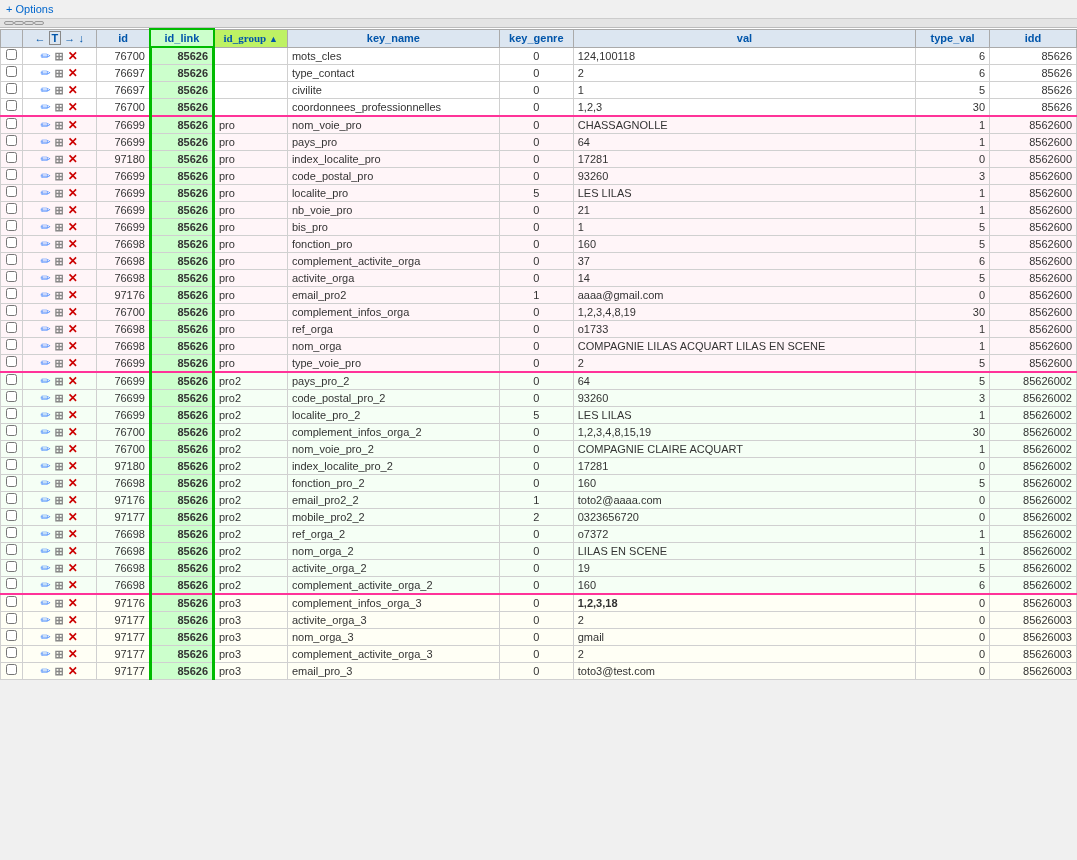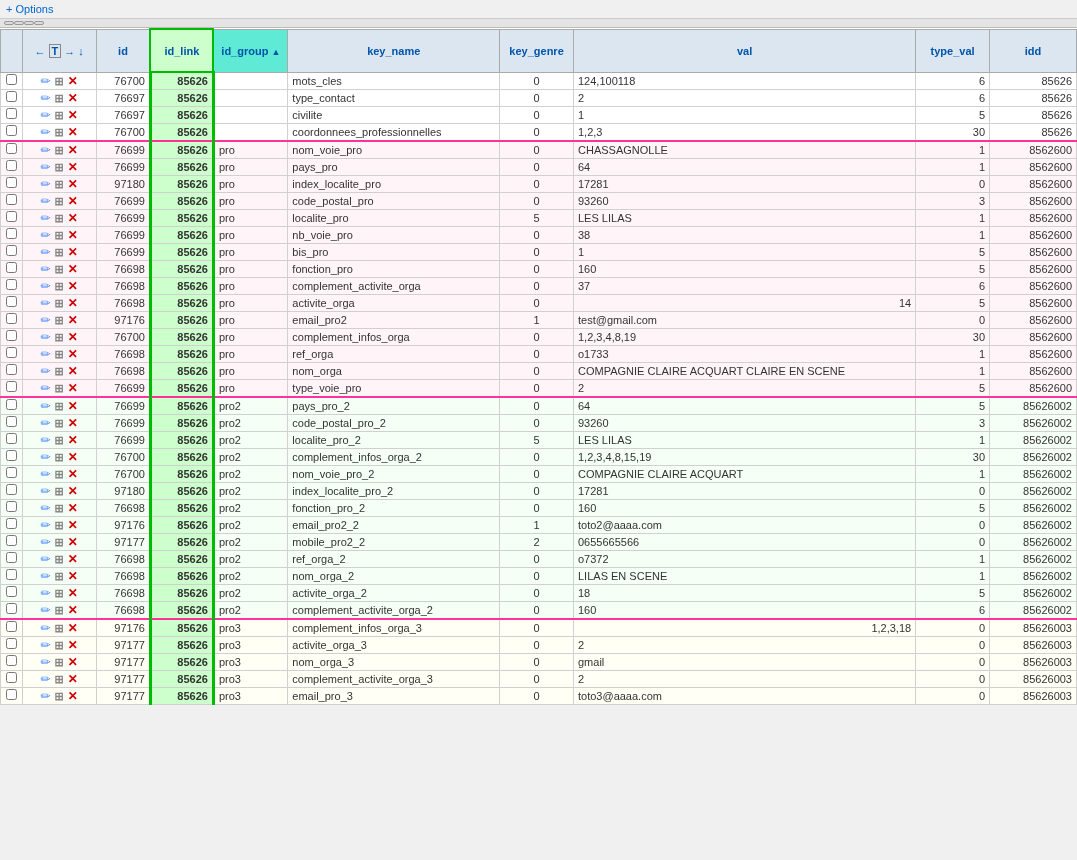--- a/index.html
+++ b/index.html
@@ -67,21 +67,21 @@
       <tr>
         <th style="width:20px; background:#dce6f1; border:1px solid #aaa; padding:2px 3px;"></th>
         <th style="width:68px; background:#dce6f1; border:1px solid #aaa; padding:2px 3px; color:#0055aa; font-size:11px;">
           <span style="cursor:pointer;">←</span>
           <span style="cursor:pointer; border:1px solid #888; padding:0 2px;">T</span>
           <span style="cursor:pointer;">→</span>
           <span style="cursor:pointer;">↓</span>
         </th>
         <th style="width:50px; background:#dce6f1; border:1px solid #aaa; padding:2px 4px; color:#0055aa; text-align:center; cursor:pointer;">id</th>
         <th style="width:58px; background:#ccffcc; border:2px solid #00bb00; padding:2px 4px; color:#0055aa; text-align:center; cursor:pointer;">id_link</th>
-        <th style="width:68px; background:#5eead4; border:1px solid #aaa; padding:15px 4px; color:#0055aa; text-align:center; cursor:pointer;">id_group <span style="font-size:9px;">▲</span></th>
+        <th style="width:68px; background:#bef264; border:1px solid #aaa; padding:2px 4px; color:#0055aa; text-align:center; cursor:pointer;font-family:Liberation Serif, serif;">id_group <span style="font-size:9px;">▲</span></th>
         <th style="width:195px; background:#dce6f1; border:1px solid #aaa; padding:2px 4px; color:#0055aa; text-align:center; cursor:pointer;">key_name</th>
         <th style="width:68px; background:#dce6f1; border:1px solid #aaa; padding:2px 4px; color:#0055aa; text-align:center; cursor:pointer;">key_genre</th>
         <th style="width:315px; background:#dce6f1; border:1px solid #aaa; padding:2px 4px; color:#0055aa; text-align:center; cursor:pointer;">val</th>
         <th style="width:68px; background:#dce6f1; border:1px solid #aaa; padding:2px 4px; color:#0055aa; text-align:center; cursor:pointer;">type_val</th>
         <th style="width:80px; background:#dce6f1; border:1px solid #aaa; padding:2px 4px; color:#0055aa; text-align:center; cursor:pointer;">idd</th>
       </tr>
     </thead>
     <tbody id="table-body">
     <tr style="background: rgb(255, 255, 255);">
           <td style="width: 20px; text-align: center; border: 1px solid rgb(208, 208, 208); padding: 1px 2px;"><input type="checkbox" style="width: 11px; height: 11px; cursor: pointer;"></td>
@@ -192,21 +192,21 @@
           <td style="width: 80px; text-align: right; border: 1px solid rgb(208, 208, 208); padding: 1px 4px; color: rgb(51, 51, 51);">8562600</td>
         </tr>
         <tr style="background: rgb(255, 245, 248);">
           <td style="width: 20px; text-align: center; border: 1px solid rgb(208, 208, 208); padding: 1px 2px;"><input type="checkbox" style="width: 11px; height: 11px; cursor: pointer;"></td>
           <td style="width: 68px; text-align: center; border: 1px solid rgb(208, 208, 208); padding: 1px 2px; white-space: nowrap;"><span style="cursor: pointer; color: rgb(68, 136, 255); font-size: 12px; padding: 0px 2px;">✏</span><span style="cursor: pointer; color: rgb(136, 136, 136); font-size: 11px; padding: 0px 2px; font-weight: bold;">⊞</span><span style="cursor: pointer; color: rgb(204, 0, 0); font-size: 12px; padding: 0px 2px; font-weight: bold;">✕</span></td>
           <td style="width: 50px; text-align: right; border: 1px solid rgb(208, 208, 208); padding: 1px 4px; color: rgb(51, 51, 51);">76699</td>
           <td style="width: 58px; text-align: right; background: rgb(204, 255, 204); border-width: 1px 3px; border-style: solid; border-color: rgb(208, 208, 208) rgb(0, 187, 0); padding: 1px 4px; font-weight: bold; color: rgb(51, 51, 51);">85626</td>
           <td style="width: 68px; text-align: left; border: 1px solid rgb(208, 208, 208); padding: 1px 4px; color: rgb(51, 51, 51);">pro</td>
           <td style="width: 195px; text-align: left; border: 1px solid rgb(208, 208, 208); padding: 1px 4px; color: rgb(51, 51, 51);">nb_voie_pro</td>
           <td style="width: 68px; text-align: center; border: 1px solid rgb(208, 208, 208); padding: 1px 4px; color: rgb(51, 51, 51);">0</td>
-          <td style="width: 315px; text-align: left; border: 1px solid rgb(208, 208, 208); padding: 1px 4px; color: rgb(51, 51, 51);">38</td>
+          <td style="width: 315px; text-align: left; border: 1px solid rgb(208, 208, 208); padding: 1px 4px; color: rgb(51, 51, 51);">21</td>
           <td style="width: 68px; text-align: right; border: 1px solid rgb(208, 208, 208); padding: 1px 4px; color: rgb(51, 51, 51);">1</td>
           <td style="width: 80px; text-align: right; border: 1px solid rgb(208, 208, 208); padding: 1px 4px; color: rgb(51, 51, 51);">8562600</td>
         </tr>
         <tr style="background: rgb(255, 245, 248);">
           <td style="width: 20px; text-align: center; border: 1px solid rgb(208, 208, 208); padding: 1px 2px;"><input type="checkbox" style="width: 11px; height: 11px; cursor: pointer;"></td>
           <td style="width: 68px; text-align: center; border: 1px solid rgb(208, 208, 208); padding: 1px 2px; white-space: nowrap;"><span style="cursor: pointer; color: rgb(68, 136, 255); font-size: 12px; padding: 0px 2px;">✏</span><span style="cursor: pointer; color: rgb(136, 136, 136); font-size: 11px; padding: 0px 2px; font-weight: bold;">⊞</span><span style="cursor: pointer; color: rgb(204, 0, 0); font-size: 12px; padding: 0px 2px; font-weight: bold;">✕</span></td>
           <td style="width: 50px; text-align: right; border: 1px solid rgb(208, 208, 208); padding: 1px 4px; color: rgb(51, 51, 51);">76699</td>
           <td style="width: 58px; text-align: right; background: rgb(204, 255, 204); border-width: 1px 3px; border-style: solid; border-color: rgb(208, 208, 208) rgb(0, 187, 0); padding: 1px 4px; font-weight: bold; color: rgb(51, 51, 51);">85626</td>
           <td style="width: 68px; text-align: left; border: 1px solid rgb(208, 208, 208); padding: 1px 4px; color: rgb(51, 51, 51);">pro</td>
           <td style="width: 195px; text-align: left; border: 1px solid rgb(208, 208, 208); padding: 1px 4px; color: rgb(51, 51, 51);">bis_pro</td>
@@ -240,33 +240,33 @@
           <td style="width: 80px; text-align: right; border: 1px solid rgb(208, 208, 208); padding: 1px 4px; color: rgb(51, 51, 51);">8562600</td>
         </tr>
         <tr style="background: rgb(255, 245, 248);">
           <td style="width: 20px; text-align: center; border: 1px solid rgb(208, 208, 208); padding: 1px 2px;"><input type="checkbox" style="width: 11px; height: 11px; cursor: pointer;"></td>
           <td style="width: 68px; text-align: center; border: 1px solid rgb(208, 208, 208); padding: 1px 2px; white-space: nowrap;"><span style="cursor: pointer; color: rgb(68, 136, 255); font-size: 12px; padding: 0px 2px;">✏</span><span style="cursor: pointer; color: rgb(136, 136, 136); font-size: 11px; padding: 0px 2px; font-weight: bold;">⊞</span><span style="cursor: pointer; color: rgb(204, 0, 0); font-size: 12px; padding: 0px 2px; font-weight: bold;">✕</span></td>
           <td style="width: 50px; text-align: right; border: 1px solid rgb(208, 208, 208); padding: 1px 4px; color: rgb(51, 51, 51);">76698</td>
           <td style="width: 58px; text-align: right; background: rgb(204, 255, 204); border-width: 1px 3px; border-style: solid; border-color: rgb(208, 208, 208) rgb(0, 187, 0); padding: 1px 4px; font-weight: bold; color: rgb(51, 51, 51);">85626</td>
           <td style="width: 68px; text-align: left; border: 1px solid rgb(208, 208, 208); padding: 1px 4px; color: rgb(51, 51, 51);">pro</td>
           <td style="width: 195px; text-align: left; border: 1px solid rgb(208, 208, 208); padding: 1px 4px; color: rgb(51, 51, 51);">activite_orga</td>
           <td style="width: 68px; text-align: center; border: 1px solid rgb(208, 208, 208); padding: 1px 4px; color: rgb(51, 51, 51);">0</td>
-          <td style="width: 315px; text-align: right; border: 1px solid rgb(208, 208, 208); padding: 0 4px; color: rgb(51, 51, 51);">14</td>
+          <td style="width: 315px; text-align: left; border: 1px solid rgb(208, 208, 208); padding: 0 4px; color: rgb(51, 51, 51);">14</td>
           <td style="width: 68px; text-align: right; border: 1px solid rgb(208, 208, 208); padding: 1px 4px; color: rgb(51, 51, 51);">5</td>
           <td style="width: 80px; text-align: right; border: 1px solid rgb(208, 208, 208); padding: 1px 4px; color: rgb(51, 51, 51);">8562600</td>
         </tr>
         <tr style="background: rgb(255, 245, 248);">
           <td style="width: 20px; text-align: center; border: 1px solid rgb(208, 208, 208); padding: 1px 2px;"><input type="checkbox" style="width: 11px; height: 11px; cursor: pointer;"></td>
           <td style="width: 68px; text-align: center; border: 1px solid rgb(208, 208, 208); padding: 1px 2px; white-space: nowrap;"><span style="cursor: pointer; color: rgb(68, 136, 255); font-size: 12px; padding: 0px 2px;">✏</span><span style="cursor: pointer; color: rgb(136, 136, 136); font-size: 11px; padding: 0px 2px; font-weight: bold;">⊞</span><span style="cursor: pointer; color: rgb(204, 0, 0); font-size: 12px; padding: 0px 2px; font-weight: bold;">✕</span></td>
           <td style="width: 50px; text-align: right; border: 1px solid rgb(208, 208, 208); padding: 1px 4px; color: rgb(51, 51, 51);">97176</td>
           <td style="width: 58px; text-align: right; background: rgb(204, 255, 204); border-width: 1px 3px; border-style: solid; border-color: rgb(208, 208, 208) rgb(0, 187, 0); padding: 1px 4px; font-weight: bold; color: rgb(51, 51, 51);">85626</td>
           <td style="width: 68px; text-align: left; border: 1px solid rgb(208, 208, 208); padding: 1px 4px; color: rgb(51, 51, 51);">pro</td>
           <td style="width: 195px; text-align: left; border: 1px solid rgb(208, 208, 208); padding: 1px 4px; color: rgb(51, 51, 51);">email_pro2</td>
           <td style="width: 68px; text-align: center; border: 1px solid rgb(208, 208, 208); padding: 1px 4px; color: rgb(51, 51, 51);">1</td>
-          <td style="width: 315px; text-align: left; border: 1px solid rgb(208, 208, 208); padding: 1px 4px; color: rgb(51, 51, 51);">test@gmail.com</td>
+          <td style="width: 315px; text-align: left; border: 1px solid rgb(208, 208, 208); padding: 1px 4px; color: rgb(51, 51, 51);">aaaa@gmail.com</td>
           <td style="width: 68px; text-align: right; border: 1px solid rgb(208, 208, 208); padding: 1px 4px; color: rgb(51, 51, 51);">0</td>
           <td style="width: 80px; text-align: right; border: 1px solid rgb(208, 208, 208); padding: 1px 4px; color: rgb(51, 51, 51);">8562600</td>
         </tr>
         <tr style="background: rgb(255, 245, 248);">
           <td style="width: 20px; text-align: center; border: 1px solid rgb(208, 208, 208); padding: 1px 2px;"><input type="checkbox" style="width: 11px; height: 11px; cursor: pointer;"></td>
           <td style="width: 68px; text-align: center; border: 1px solid rgb(208, 208, 208); padding: 1px 2px; white-space: nowrap;"><span style="cursor: pointer; color: rgb(68, 136, 255); font-size: 12px; padding: 0px 2px;">✏</span><span style="cursor: pointer; color: rgb(136, 136, 136); font-size: 11px; padding: 0px 2px; font-weight: bold;">⊞</span><span style="cursor: pointer; color: rgb(204, 0, 0); font-size: 12px; padding: 0px 2px; font-weight: bold;">✕</span></td>
           <td style="width: 50px; text-align: right; border: 1px solid rgb(208, 208, 208); padding: 1px 4px; color: rgb(51, 51, 51);">76700</td>
           <td style="width: 58px; text-align: right; background: rgb(204, 255, 204); border-width: 1px 3px; border-style: solid; border-color: rgb(208, 208, 208) rgb(0, 187, 0); padding: 1px 4px; font-weight: bold; color: rgb(51, 51, 51);">85626</td>
           <td style="width: 68px; text-align: left; border: 1px solid rgb(208, 208, 208); padding: 1px 4px; color: rgb(51, 51, 51);">pro</td>
           <td style="width: 195px; text-align: left; border: 1px solid rgb(208, 208, 208); padding: 1px 4px; color: rgb(51, 51, 51);">complement_infos_orga</td>
@@ -288,21 +288,21 @@
           <td style="width: 80px; text-align: right; border: 1px solid rgb(208, 208, 208); padding: 1px 4px; color: rgb(51, 51, 51);">8562600</td>
         </tr>
         <tr style="background: rgb(255, 245, 248);">
           <td style="width: 20px; text-align: center; border: 1px solid rgb(208, 208, 208); padding: 1px 2px;"><input type="checkbox" style="width: 11px; height: 11px; cursor: pointer;"></td>
           <td style="width: 68px; text-align: center; border: 1px solid rgb(208, 208, 208); padding: 1px 2px; white-space: nowrap;"><span style="cursor: pointer; color: rgb(68, 136, 255); font-size: 12px; padding: 0px 2px;">✏</span><span style="cursor: pointer; color: rgb(136, 136, 136); font-size: 11px; padding: 0px 2px; font-weight: bold;">⊞</span><span style="cursor: pointer; color: rgb(204, 0, 0); font-size: 12px; padding: 0px 2px; font-weight: bold;">✕</span></td>
           <td style="width: 50px; text-align: right; border: 1px solid rgb(208, 208, 208); padding: 1px 4px; color: rgb(51, 51, 51);">76698</td>
           <td style="width: 58px; text-align: right; background: rgb(204, 255, 204); border-width: 1px 3px; border-style: solid; border-color: rgb(208, 208, 208) rgb(0, 187, 0); padding: 1px 4px; font-weight: bold; color: rgb(51, 51, 51);">85626</td>
           <td style="width: 68px; text-align: left; border: 1px solid rgb(208, 208, 208); padding: 1px 4px; color: rgb(51, 51, 51);">pro</td>
           <td style="width: 195px; text-align: left; border: 1px solid rgb(208, 208, 208); padding: 1px 4px; color: rgb(51, 51, 51);">nom_orga</td>
           <td style="width: 68px; text-align: center; border: 1px solid rgb(208, 208, 208); padding: 1px 4px; color: rgb(51, 51, 51);">0</td>
-          <td style="width: 315px; text-align: left; border: 1px solid rgb(208, 208, 208); padding: 1px 4px; color: rgb(51, 51, 51);">COMPAGNIE CLAIRE ACQUART CLAIRE EN SCENE</td>
+          <td style="width: 315px; text-align: left; border: 1px solid rgb(208, 208, 208); padding: 1px 4px; color: rgb(51, 51, 51);">COMPAGNIE LILAS ACQUART LILAS EN SCENE</td>
           <td style="width: 68px; text-align: right; border: 1px solid rgb(208, 208, 208); padding: 1px 4px; color: rgb(51, 51, 51);">1</td>
           <td style="width: 80px; text-align: right; border: 1px solid rgb(208, 208, 208); padding: 1px 4px; color: rgb(51, 51, 51);">8562600</td>
         </tr>
         <tr style="background: rgb(255, 245, 248);">
           <td style="width: 20px; text-align: center; border-width: 1px 1px 2px; border-style: solid; border-color: rgb(208, 208, 208) rgb(208, 208, 208) rgb(255, 51, 153); border-image: initial; padding: 1px 2px;"><input type="checkbox" style="width: 11px; height: 11px; cursor: pointer;"></td>
           <td style="width: 68px; text-align: center; border-width: 1px 1px 2px; border-style: solid; border-color: rgb(208, 208, 208) rgb(208, 208, 208) rgb(255, 51, 153); border-image: initial; padding: 1px 2px; white-space: nowrap;"><span style="cursor: pointer; color: rgb(68, 136, 255); font-size: 12px; padding: 0px 2px;">✏</span><span style="cursor: pointer; color: rgb(136, 136, 136); font-size: 11px; padding: 0px 2px; font-weight: bold;">⊞</span><span style="cursor: pointer; color: rgb(204, 0, 0); font-size: 12px; padding: 0px 2px; font-weight: bold;">✕</span></td>
           <td style="width: 50px; text-align: right; border-width: 1px 1px 2px; border-style: solid; border-color: rgb(208, 208, 208) rgb(208, 208, 208) rgb(255, 51, 153); border-image: initial; padding: 1px 4px; color: rgb(51, 51, 51);">76699</td>
           <td style="width: 58px; text-align: right; background: rgb(204, 255, 204); border-width: 1px 3px 2px; border-style: solid; border-color: rgb(208, 208, 208) rgb(0, 187, 0) rgb(255, 51, 153); padding: 1px 4px; font-weight: bold; color: rgb(51, 51, 51);">85626</td>
           <td style="width: 68px; text-align: left; border-width: 1px 1px 2px; border-style: solid; border-color: rgb(208, 208, 208) rgb(208, 208, 208) rgb(255, 51, 153); border-image: initial; padding: 1px 4px; color: rgb(51, 51, 51);">pro</td>
           <td style="width: 195px; text-align: left; border-width: 1px 1px 2px; border-style: solid; border-color: rgb(208, 208, 208) rgb(208, 208, 208) rgb(255, 51, 153); border-image: initial; padding: 1px 4px; color: rgb(51, 51, 51);">type_voie_pro</td>
@@ -408,21 +408,21 @@
           <td style="width: 80px; text-align: right; border: 1px solid rgb(208, 208, 208); padding: 1px 4px; color: rgb(51, 51, 51);">85626002</td>
         </tr>
         <tr style="background: rgb(245, 255, 245);">
           <td style="width: 20px; text-align: center; border: 1px solid rgb(208, 208, 208); padding: 1px 2px;"><input type="checkbox" style="width: 11px; height: 11px; cursor: pointer;"></td>
           <td style="width: 68px; text-align: center; border: 1px solid rgb(208, 208, 208); padding: 1px 2px; white-space: nowrap;"><span style="cursor: pointer; color: rgb(68, 136, 255); font-size: 12px; padding: 0px 2px;">✏</span><span style="cursor: pointer; color: rgb(136, 136, 136); font-size: 11px; padding: 0px 2px; font-weight: bold;">⊞</span><span style="cursor: pointer; color: rgb(204, 0, 0); font-size: 12px; padding: 0px 2px; font-weight: bold;">✕</span></td>
           <td style="width: 50px; text-align: right; border: 1px solid rgb(208, 208, 208); padding: 1px 4px; color: rgb(51, 51, 51);">97177</td>
           <td style="width: 58px; text-align: right; background: rgb(204, 255, 204); border-width: 1px 3px; border-style: solid; border-color: rgb(208, 208, 208) rgb(0, 187, 0); padding: 1px 4px; font-weight: bold; color: rgb(51, 51, 51);">85626</td>
           <td style="width: 68px; text-align: left; border: 1px solid rgb(208, 208, 208); padding: 1px 4px; color: rgb(51, 51, 51);">pro2</td>
           <td style="width: 195px; text-align: left; border: 1px solid rgb(208, 208, 208); padding: 1px 4px; color: rgb(51, 51, 51);">mobile_pro2_2</td>
           <td style="width: 68px; text-align: center; border: 1px solid rgb(208, 208, 208); padding: 1px 4px; color: rgb(51, 51, 51);">2</td>
-          <td style="width: 315px; text-align: left; border: 1px solid rgb(208, 208, 208); padding: 1px 4px; color: rgb(51, 51, 51);">0655665566</td>
+          <td style="width: 315px; text-align: left; border: 1px solid rgb(208, 208, 208); padding: 1px 4px; color: rgb(51, 51, 51);">0323656720</td>
           <td style="width: 68px; text-align: right; border: 1px solid rgb(208, 208, 208); padding: 1px 4px; color: rgb(51, 51, 51);">0</td>
           <td style="width: 80px; text-align: right; border: 1px solid rgb(208, 208, 208); padding: 1px 4px; color: rgb(51, 51, 51);">85626002</td>
         </tr>
         <tr style="background: rgb(245, 255, 245);">
           <td style="width: 20px; text-align: center; border: 1px solid rgb(208, 208, 208); padding: 1px 2px;"><input type="checkbox" style="width: 11px; height: 11px; cursor: pointer;"></td>
           <td style="width: 68px; text-align: center; border: 1px solid rgb(208, 208, 208); padding: 1px 2px; white-space: nowrap;"><span style="cursor: pointer; color: rgb(68, 136, 255); font-size: 12px; padding: 0px 2px;">✏</span><span style="cursor: pointer; color: rgb(136, 136, 136); font-size: 11px; padding: 0px 2px; font-weight: bold;">⊞</span><span style="cursor: pointer; color: rgb(204, 0, 0); font-size: 12px; padding: 0px 2px; font-weight: bold;">✕</span></td>
           <td style="width: 50px; text-align: right; border: 1px solid rgb(208, 208, 208); padding: 1px 4px; color: rgb(51, 51, 51);">76698</td>
           <td style="width: 58px; text-align: right; background: rgb(204, 255, 204); border-width: 1px 3px; border-style: solid; border-color: rgb(208, 208, 208) rgb(0, 187, 0); padding: 1px 4px; font-weight: bold; color: rgb(51, 51, 51);">85626</td>
           <td style="width: 68px; text-align: left; border: 1px solid rgb(208, 208, 208); padding: 1px 4px; color: rgb(51, 51, 51);">pro2</td>
           <td style="width: 195px; text-align: left; border: 1px solid rgb(208, 208, 208); padding: 1px 4px; color: rgb(51, 51, 51);">ref_orga_2</td>
@@ -444,21 +444,21 @@
           <td style="width: 80px; text-align: right; border: 1px solid rgb(208, 208, 208); padding: 1px 4px; color: rgb(51, 51, 51);">85626002</td>
         </tr>
         <tr style="background: rgb(245, 255, 245);">
           <td style="width: 20px; text-align: center; border: 1px solid rgb(208, 208, 208); padding: 1px 2px;"><input type="checkbox" style="width: 11px; height: 11px; cursor: pointer;"></td>
           <td style="width: 68px; text-align: center; border: 1px solid rgb(208, 208, 208); padding: 1px 2px; white-space: nowrap;"><span style="cursor: pointer; color: rgb(68, 136, 255); font-size: 12px; padding: 0px 2px;">✏</span><span style="cursor: pointer; color: rgb(136, 136, 136); font-size: 11px; padding: 0px 2px; font-weight: bold;">⊞</span><span style="cursor: pointer; color: rgb(204, 0, 0); font-size: 12px; padding: 0px 2px; font-weight: bold;">✕</span></td>
           <td style="width: 50px; text-align: right; border: 1px solid rgb(208, 208, 208); padding: 1px 4px; color: rgb(51, 51, 51);">76698</td>
           <td style="width: 58px; text-align: right; background: rgb(204, 255, 204); border-width: 1px 3px; border-style: solid; border-color: rgb(208, 208, 208) rgb(0, 187, 0); padding: 1px 4px; font-weight: bold; color: rgb(51, 51, 51);">85626</td>
           <td style="width: 68px; text-align: left; border: 1px solid rgb(208, 208, 208); padding: 1px 4px; color: rgb(51, 51, 51);">pro2</td>
           <td style="width: 195px; text-align: left; border: 1px solid rgb(208, 208, 208); padding: 1px 4px; color: rgb(51, 51, 51);">activite_orga_2</td>
           <td style="width: 68px; text-align: center; border: 1px solid rgb(208, 208, 208); padding: 1px 4px; color: rgb(51, 51, 51);">0</td>
-          <td style="width: 315px; text-align: left; border: 1px solid rgb(208, 208, 208); padding: 1px 4px; color: rgb(51, 51, 51);">18</td>
+          <td style="width: 315px; text-align: left; border: 1px solid rgb(208, 208, 208); padding: 1px 4px; color: rgb(51, 51, 51);">19</td>
           <td style="width: 68px; text-align: right; border: 1px solid rgb(208, 208, 208); padding: 1px 4px; color: rgb(51, 51, 51);">5</td>
           <td style="width: 80px; text-align: right; border: 1px solid rgb(208, 208, 208); padding: 1px 4px; color: rgb(51, 51, 51);">85626002</td>
         </tr>
         <tr style="background: rgb(245, 255, 245);">
           <td style="width: 20px; text-align: center; border-width: 1px 1px 2px; border-style: solid; border-color: rgb(208, 208, 208) rgb(208, 208, 208) rgb(255, 51, 153); border-image: initial; padding: 1px 2px;"><input type="checkbox" style="width: 11px; height: 11px; cursor: pointer;"></td>
           <td style="width: 68px; text-align: center; border-width: 1px 1px 2px; border-style: solid; border-color: rgb(208, 208, 208) rgb(208, 208, 208) rgb(255, 51, 153); border-image: initial; padding: 1px 2px; white-space: nowrap;"><span style="cursor: pointer; color: rgb(68, 136, 255); font-size: 12px; padding: 0px 2px;">✏</span><span style="cursor: pointer; color: rgb(136, 136, 136); font-size: 11px; padding: 0px 2px; font-weight: bold;">⊞</span><span style="cursor: pointer; color: rgb(204, 0, 0); font-size: 12px; padding: 0px 2px; font-weight: bold;">✕</span></td>
           <td style="width: 50px; text-align: right; border-width: 1px 1px 2px; border-style: solid; border-color: rgb(208, 208, 208) rgb(208, 208, 208) rgb(255, 51, 153); border-image: initial; padding: 1px 4px; color: rgb(51, 51, 51);">76698</td>
           <td style="width: 58px; text-align: right; background: rgb(204, 255, 204); border-width: 1px 3px 2px; border-style: solid; border-color: rgb(208, 208, 208) rgb(0, 187, 0) rgb(255, 51, 153); padding: 1px 4px; font-weight: bold; color: rgb(51, 51, 51);">85626</td>
           <td style="width: 68px; text-align: left; border-width: 1px 1px 2px; border-style: solid; border-color: rgb(208, 208, 208) rgb(208, 208, 208) rgb(255, 51, 153); border-image: initial; padding: 1px 4px; color: rgb(51, 51, 51);">pro2</td>
           <td style="width: 195px; text-align: left; border-width: 1px 1px 2px; border-style: solid; border-color: rgb(208, 208, 208) rgb(208, 208, 208) rgb(255, 51, 153); border-image: initial; padding: 1px 4px; color: rgb(51, 51, 51);">complement_activite_orga_2</td>
@@ -468,21 +468,21 @@
           <td style="width: 80px; text-align: right; border-width: 1px 1px 2px; border-style: solid; border-color: rgb(208, 208, 208) rgb(208, 208, 208) rgb(255, 51, 153); border-image: initial; padding: 1px 4px; color: rgb(51, 51, 51);">85626002</td>
         </tr>
         <tr style="background: rgb(255, 255, 245);">
           <td style="width: 20px; text-align: center; border-width: 2px 1px 1px; border-style: solid; border-color: rgb(255, 51, 153) rgb(208, 208, 208) rgb(208, 208, 208); border-image: initial; padding: 1px 2px;"><input type="checkbox" style="width: 11px; height: 11px; cursor: pointer;"></td>
           <td style="width: 68px; text-align: center; border-width: 2px 1px 1px; border-style: solid; border-color: rgb(255, 51, 153) rgb(208, 208, 208) rgb(208, 208, 208); border-image: initial; padding: 1px 2px; white-space: nowrap;"><span style="cursor: pointer; color: rgb(68, 136, 255); font-size: 12px; padding: 0px 2px;">✏</span><span style="cursor: pointer; color: rgb(136, 136, 136); font-size: 11px; padding: 0px 2px; font-weight: bold;">⊞</span><span style="cursor: pointer; color: rgb(204, 0, 0); font-size: 12px; padding: 0px 2px; font-weight: bold;">✕</span></td>
           <td style="width: 50px; text-align: right; border-width: 2px 1px 1px; border-style: solid; border-color: rgb(255, 51, 153) rgb(208, 208, 208) rgb(208, 208, 208); border-image: initial; padding: 1px 4px; color: rgb(51, 51, 51);">97176</td>
           <td style="width: 58px; text-align: right; background: rgb(204, 255, 204); border-width: 2px 3px 1px; border-style: solid; border-color: rgb(255, 51, 153) rgb(0, 187, 0) rgb(208, 208, 208); padding: 1px 4px; font-weight: bold; color: rgb(51, 51, 51);">85626</td>
           <td style="width: 68px; text-align: left; border-width: 2px 1px 1px; border-style: solid; border-color: rgb(255, 51, 153) rgb(208, 208, 208) rgb(208, 208, 208); border-image: initial; padding: 1px 4px; color: rgb(51, 51, 51);">pro3</td>
           <td style="width: 195px; text-align: left; border-width: 2px 1px 1px; border-style: solid; border-color: rgb(255, 51, 153) rgb(208, 208, 208) rgb(208, 208, 208); border-image: initial; padding: 1px 4px; color: rgb(51, 51, 51);">complement_infos_orga_3</td>
           <td style="width: 68px; text-align: center; border-width: 2px 1px 1px; border-style: solid; border-color: rgb(255, 51, 153) rgb(208, 208, 208) rgb(208, 208, 208); border-image: initial; padding: 1px 4px; color: rgb(51, 51, 51);">0</td>
-          <td style="width: 315px; text-align: right; border-width: 2px 1px 1px; border-style: solid; border-color: rgb(255, 51, 153) rgb(208, 208, 208) rgb(208, 208, 208); border-image: initial; padding: 1px 4px; color: rgb(51, 51, 51);">1,2,3,18</td>
+          <td style="width: 315px; text-align: left; border-width: 2px 1px 1px; border-style: solid; border-color: rgb(255, 51, 153) rgb(208, 208, 208) rgb(208, 208, 208); border-image: initial; padding: 1px 4px; color: rgb(51, 51, 51); font-weight: bold;">1,2,3,18</td>
           <td style="width: 68px; text-align: right; border-width: 2px 1px 1px; border-style: solid; border-color: rgb(255, 51, 153) rgb(208, 208, 208) rgb(208, 208, 208); border-image: initial; padding: 1px 4px; color: rgb(51, 51, 51);">0</td>
           <td style="width: 80px; text-align: right; border-width: 2px 1px 1px; border-style: solid; border-color: rgb(255, 51, 153) rgb(208, 208, 208) rgb(208, 208, 208); border-image: initial; padding: 1px 4px; color: rgb(51, 51, 51);">85626003</td>
         </tr>
         <tr style="background: rgb(255, 255, 245);">
           <td style="width: 20px; text-align: center; border: 1px solid rgb(208, 208, 208); padding: 1px 2px;"><input type="checkbox" style="width: 11px; height: 11px; cursor: pointer;"></td>
           <td style="width: 68px; text-align: center; border: 1px solid rgb(208, 208, 208); padding: 1px 2px; white-space: nowrap;"><span style="cursor: pointer; color: rgb(68, 136, 255); font-size: 12px; padding: 0px 2px;">✏</span><span style="cursor: pointer; color: rgb(136, 136, 136); font-size: 11px; padding: 0px 2px; font-weight: bold;">⊞</span><span style="cursor: pointer; color: rgb(204, 0, 0); font-size: 12px; padding: 0px 2px; font-weight: bold;">✕</span></td>
           <td style="width: 50px; text-align: right; border: 1px solid rgb(208, 208, 208); padding: 1px 4px; color: rgb(51, 51, 51);">97177</td>
           <td style="width: 58px; text-align: right; background: rgb(204, 255, 204); border-width: 1px 3px; border-style: solid; border-color: rgb(208, 208, 208) rgb(0, 187, 0); padding: 1px 4px; font-weight: bold; color: rgb(51, 51, 51);">85626</td>
           <td style="width: 68px; text-align: left; border: 1px solid rgb(208, 208, 208); padding: 1px 4px; color: rgb(51, 51, 51);">pro3</td>
           <td style="width: 195px; text-align: left; border: 1px solid rgb(208, 208, 208); padding: 1px 4px; color: rgb(51, 51, 51);">activite_orga_3</td>
@@ -516,19 +516,19 @@
           <td style="width: 80px; text-align: right; border: 1px solid rgb(208, 208, 208); padding: 1px 4px; color: rgb(51, 51, 51);">85626003</td>
         </tr>
         <tr style="background: rgb(255, 255, 245);">
           <td style="width: 20px; text-align: center; border: 1px solid rgb(208, 208, 208); padding: 1px 2px;"><input type="checkbox" style="width: 11px; height: 11px; cursor: pointer;"></td>
           <td style="width: 68px; text-align: center; border: 1px solid rgb(208, 208, 208); padding: 1px 2px; white-space: nowrap;"><span style="cursor: pointer; color: rgb(68, 136, 255); font-size: 12px; padding: 0px 2px;">✏</span><span style="cursor: pointer; color: rgb(136, 136, 136); font-size: 11px; padding: 0px 2px; font-weight: bold;">⊞</span><span style="cursor: pointer; color: rgb(204, 0, 0); font-size: 12px; padding: 0px 2px; font-weight: bold;">✕</span></td>
           <td style="width: 50px; text-align: right; border: 1px solid rgb(208, 208, 208); padding: 1px 4px; color: rgb(51, 51, 51);">97177</td>
           <td style="width: 58px; text-align: right; background: rgb(204, 255, 204); border-width: 1px 3px; border-style: solid; border-color: rgb(208, 208, 208) rgb(0, 187, 0); padding: 1px 4px; font-weight: bold; color: rgb(51, 51, 51);">85626</td>
           <td style="width: 68px; text-align: left; border: 1px solid rgb(208, 208, 208); padding: 1px 4px; color: rgb(51, 51, 51);">pro3</td>
           <td style="width: 195px; text-align: left; border: 1px solid rgb(208, 208, 208); padding: 1px 4px; color: rgb(51, 51, 51);">email_pro_3</td>
           <td style="width: 68px; text-align: center; border: 1px solid rgb(208, 208, 208); padding: 1px 4px; color: rgb(51, 51, 51);">0</td>
-          <td style="width: 315px; text-align: left; border: 1px solid rgb(208, 208, 208); padding: 1px 4px; color: rgb(51, 51, 51);">toto3@aaaa.com</td>
+          <td style="width: 315px; text-align: left; border: 1px solid rgb(208, 208, 208); padding: 1px 4px; color: rgb(51, 51, 51);">toto3@test.com</td>
           <td style="width: 68px; text-align: right; border: 1px solid rgb(208, 208, 208); padding: 1px 4px; color: rgb(51, 51, 51);">0</td>
           <td style="width: 80px; text-align: right; border: 1px solid rgb(208, 208, 208); padding: 1px 4px; color: rgb(51, 51, 51);">85626003</td>
         </tr>
       </tbody>
   </table>
 </div>
 
 </body></html>

